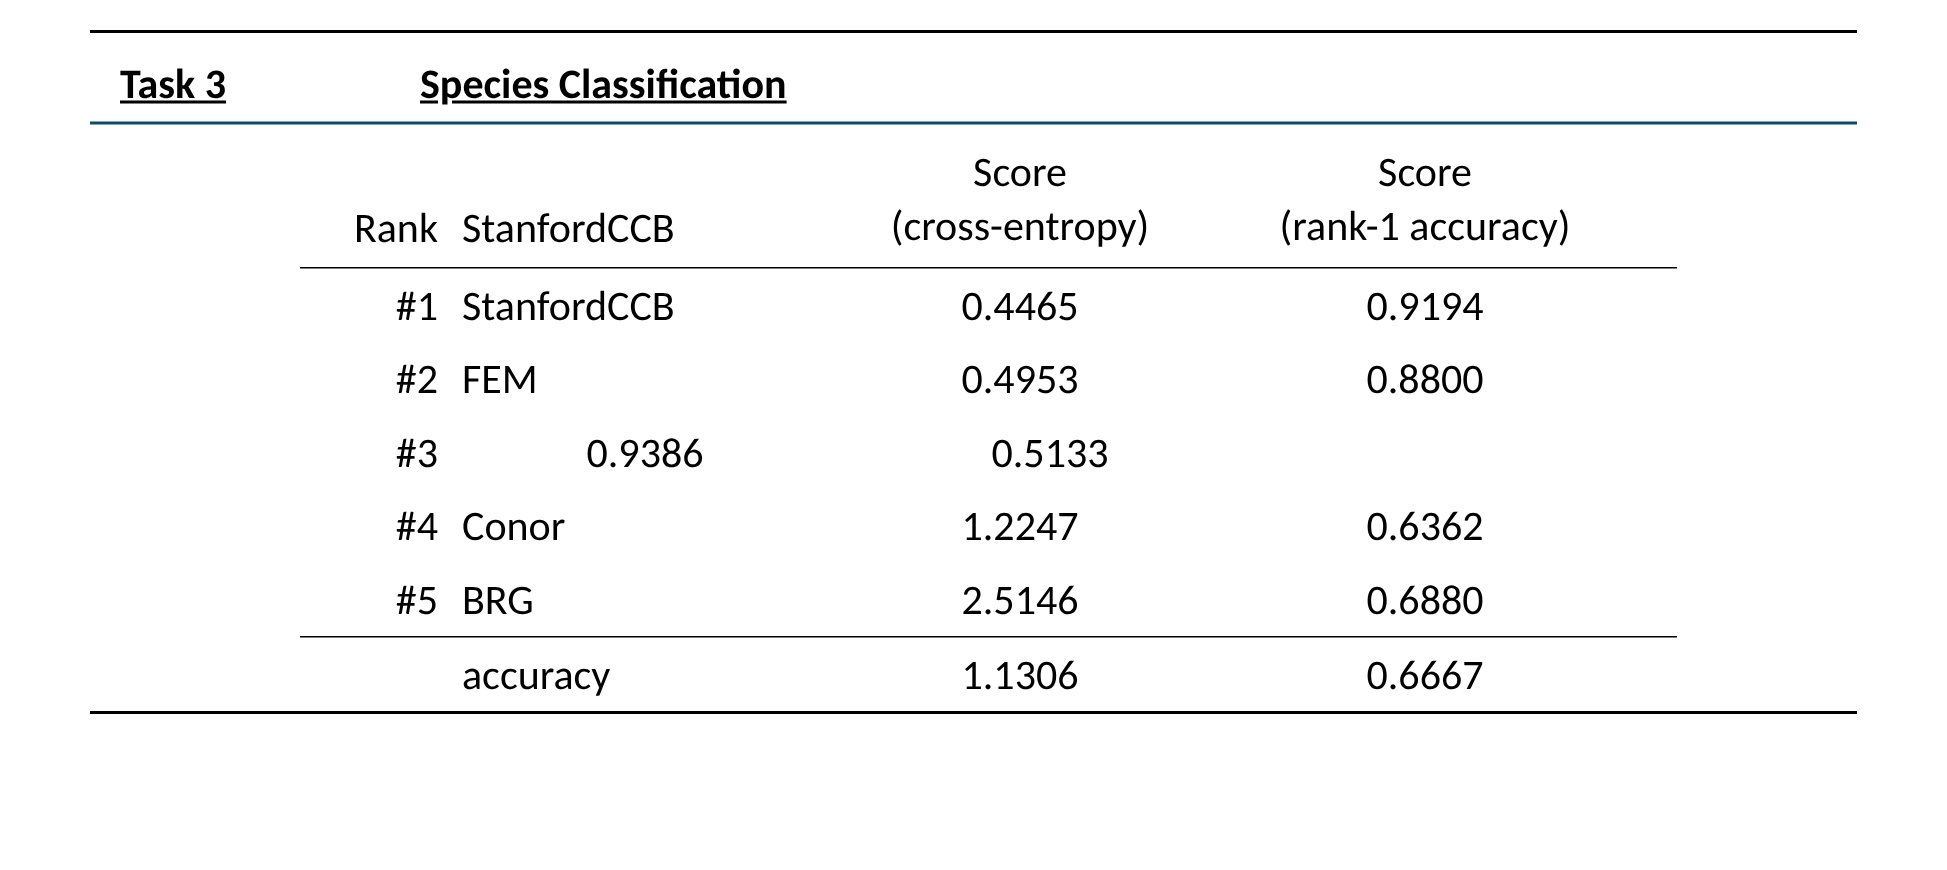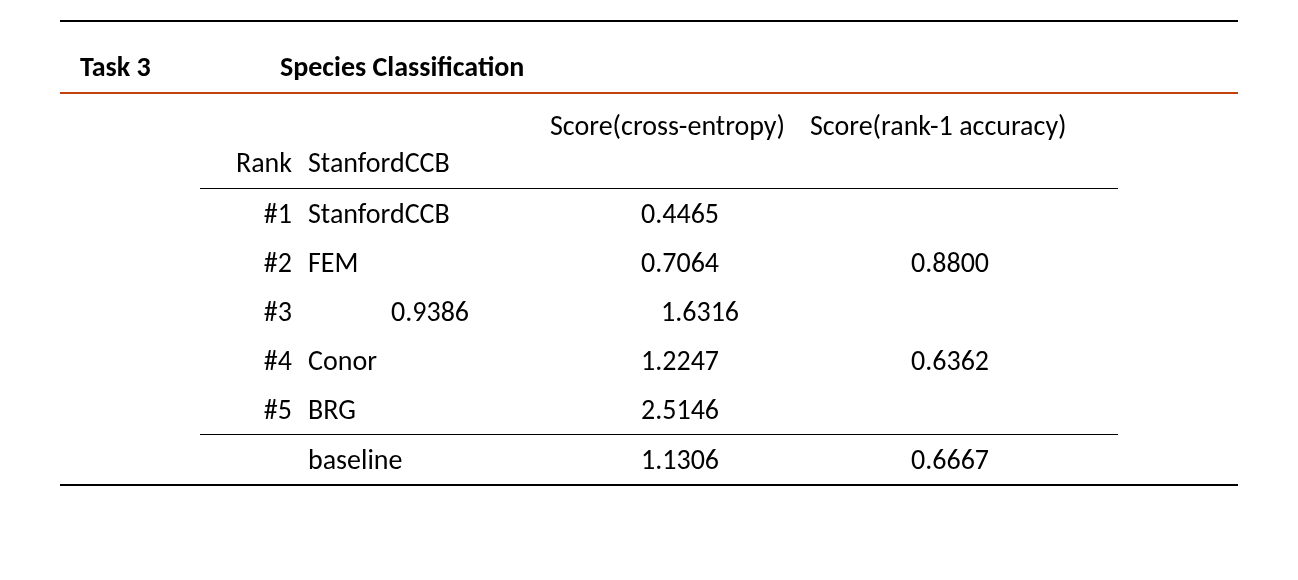--- a/index.html
+++ b/index.html
@@ -17,22 +17,23 @@
       padding: 20px 60px;
     }
     .table-container {
       width: 100%;
     }
     .top-rule {
       border-top: 2px solid #000;
     }
     .title-row {
       display: flex;
-      padding: 27px 0 8px 20px;
-      border-bottom: 2px solid #c2410c;
+      padding: 16px 0 8px 20px;
+      border-bottom: 2px solid #0c4a6e;
+      text-decoration: underline;
     }
     .task-label {
       font-weight: bold;
       width: 200px;
       flex-shrink: 0;
     }
     .task-title {
       font-weight: bold;
     }
     .header-row {
@@ -54,20 +55,21 @@
     .col-score1 {
       width: 260px;
       text-align: center;
     }
     .col-score2 {
       width: 280px;
       text-align: center;
     }
     .header-score-stack {
       display: flex;
+      flex-direction: column;
       align-items: center;
       line-height: 1.3;
     }
     .header-bottom-align {
       display: flex;
       align-items: flex-end;
       height: 72px;
     }
     .data-row {
       display: flex;
@@ -116,50 +118,52 @@
         <span>Score</span>
         <span>(rank-1 accuracy)</span>
       </div>
     </div>
   </div>
 
   <div class="data-row">
     <div class="col-rank rank-val">#1</div>
     <div class="col-participant participant-italic">StanfordCCB</div>
     <div class="col-score1 score-val">0.4465</div>
+    <div class="col-score2 score-val">0.9194</div>
   </div>
 
   <div class="data-row">
     <div class="col-rank rank-val">#2</div>
     <div class="col-participant participant-italic">FEM</div>
-    <div class="col-score1 score-val">0.7064</div>
+    <div class="col-score1 score-val">0.4953</div>
     <div class="col-score2 score-val">0.8800</div>
   </div>
 
   <div class="data-row">
     <div class="col-rank rank-val">#3</div>
     <div class="col-score1 score-val">0.9386</div>
-    <div class="col-score2 score-val">1.6316</div>
+    <div class="col-score2 score-val">0.5133</div>
   </div>
 
   <div class="data-row">
     <div class="col-rank rank-val">#4</div>
     <div class="col-participant participant-italic">Conor</div>
     <div class="col-score1 score-val">1.2247</div>
     <div class="col-score2 score-val">0.6362</div>
   </div>
 
   <div class="data-row">
     <div class="col-rank rank-val">#5</div>
     <div class="col-participant participant-italic">BRG</div>
     <div class="col-score1 score-val">2.5146</div>
+    <div class="col-score2 score-val">0.6880</div>
   </div>
 
   <div class="data-row baseline-sep">
     <div class="col-rank rank-val"></div>
-    <div class="col-participant">baseline</div>
+    <div class="col-participant">accuracy</div>
     <div class="col-score1 score-val">1.1306</div>
     <div class="col-score2 score-val">0.6667</div>
   </div>
 
   <div class="bottom-rule"></div>
 
 </div>
 
 </body></html>

